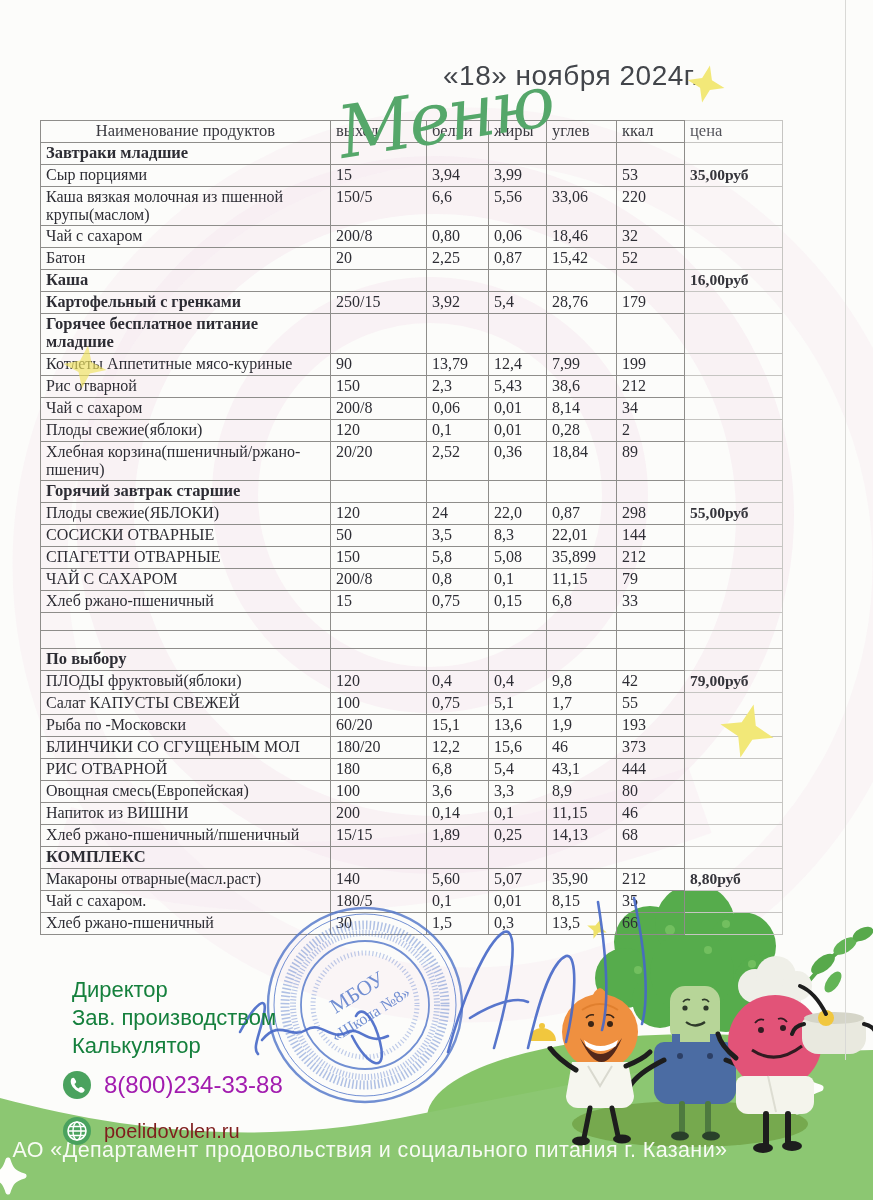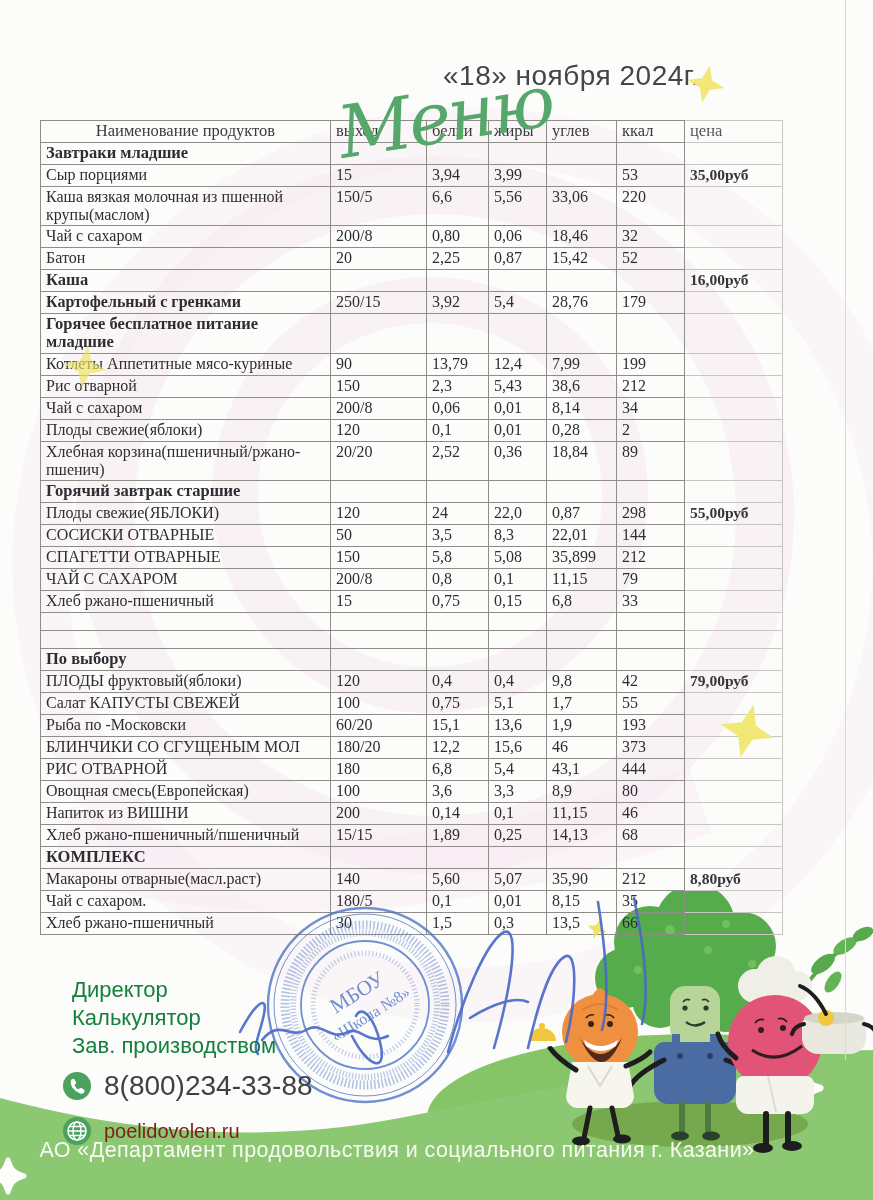--- a/index.html
+++ b/index.html
@@ -46,32 +46,32 @@
 
   
   .sparkle{z-index:4;}
 
   
   #footer-svg{left:0;top:1000px;z-index:1;}
   #characters-svg{left:530px;top:890px;z-index:1;}
   #footer-text{
     left:0;top:1138px;width:740px;text-align:center;z-index:3;
     font-family:"Liberation Sans", sans-serif;
-    font-size:21.5px;color:#f7fbf3;letter-spacing:.4px;padding-left:27px;
+    font-size:21.5px;color:#f7fbf3;letter-spacing:.4px;
   }
 
   
   #signature-block{
     left:64px;top:976px;z-index:5;
     font-family:"Liberation Sans", sans-serif;
     font-size:22px;color:#15803d;line-height:28px;margin-left:8px;
   }
   .contact-row{z-index:5;display:flex;align-items:center;gap:12px;
     font-family:"Liberation Sans", sans-serif;}
-  #phone-row{left:62px;top:1070px;font-size:28px;color:#404040;text-align:center;}
+  #phone-row{left:62px;top:1070px;font-size:24px;color:#a21caf;text-align:center;}
   #site-row{left:62px;top:1116px;font-size:20px;color:#7f1d1d;}
   .icon-badge{width:30px;height:30px;flex:0 0 30px;}
 
   #stamp-svg{left:255px;top:905px;z-index:4;opacity:.8;}
   #signatures-svg{left:0;top:0;z-index:5;pointer-events:none;}
 
   #scan-edge{left:845px;top:0;width:1px;height:1060px;background:#d9d9d6;z-index:6;}
 </style>
 </head>
 <body>
@@ -564,22 +564,22 @@
     <path d="M598,902 C606,952 610,1000 602,1030"></path>
     <path d="M634,898 C644,946 650,994 642,1024"></path>
     <path d="M240,1032 C256,1002 268,994 264,1014 C260,1034 252,1048 258,1054"></path>
     <path d="M262,1040 C280,1018 290,1040 306,1030 C322,1020 330,1042 348,1032 C360,1026 368,1046 388,1036"></path>
     <path d="M352,1036 C368,1068 388,1074 380,1042 C374,1018 362,1004 356,1016"></path>
   </g>
 </svg>
 
 <div id="signature-block" class="abs">
   <div>Директор</div>
+  <div>Зав. производством</div>
   <div>Калькулятор</div>
-  <div>Зав. производством</div>
 </div>
 
 <div id="phone-row" class="abs contact-row">
   <svg class="icon-badge" viewBox="0 0 30 30">
     <circle cx="15" cy="15" r="14" fill="#4aa25e"></circle>
     <path d="M9.5,8.5 q2,-1.5 3,0 l1.5,2.5 q.6,1.2 -.6,2.2 l-1,.9 q1.2,2.8 4,4.4 l1,-1 q1,-1 2.2,-.4 l2.4,1.6 q1.5,1 0,2.8 q-1.5,1.8 -4,.9 q-4.5,-1.6 -7.3,-5.4 q-2.6,-3.9 -1.8,-7 q.2,-1 .6,-1.5 Z" fill="#fff"></path>
   </svg>
   <span>8(800)234-33-88</span>
 </div>
 

